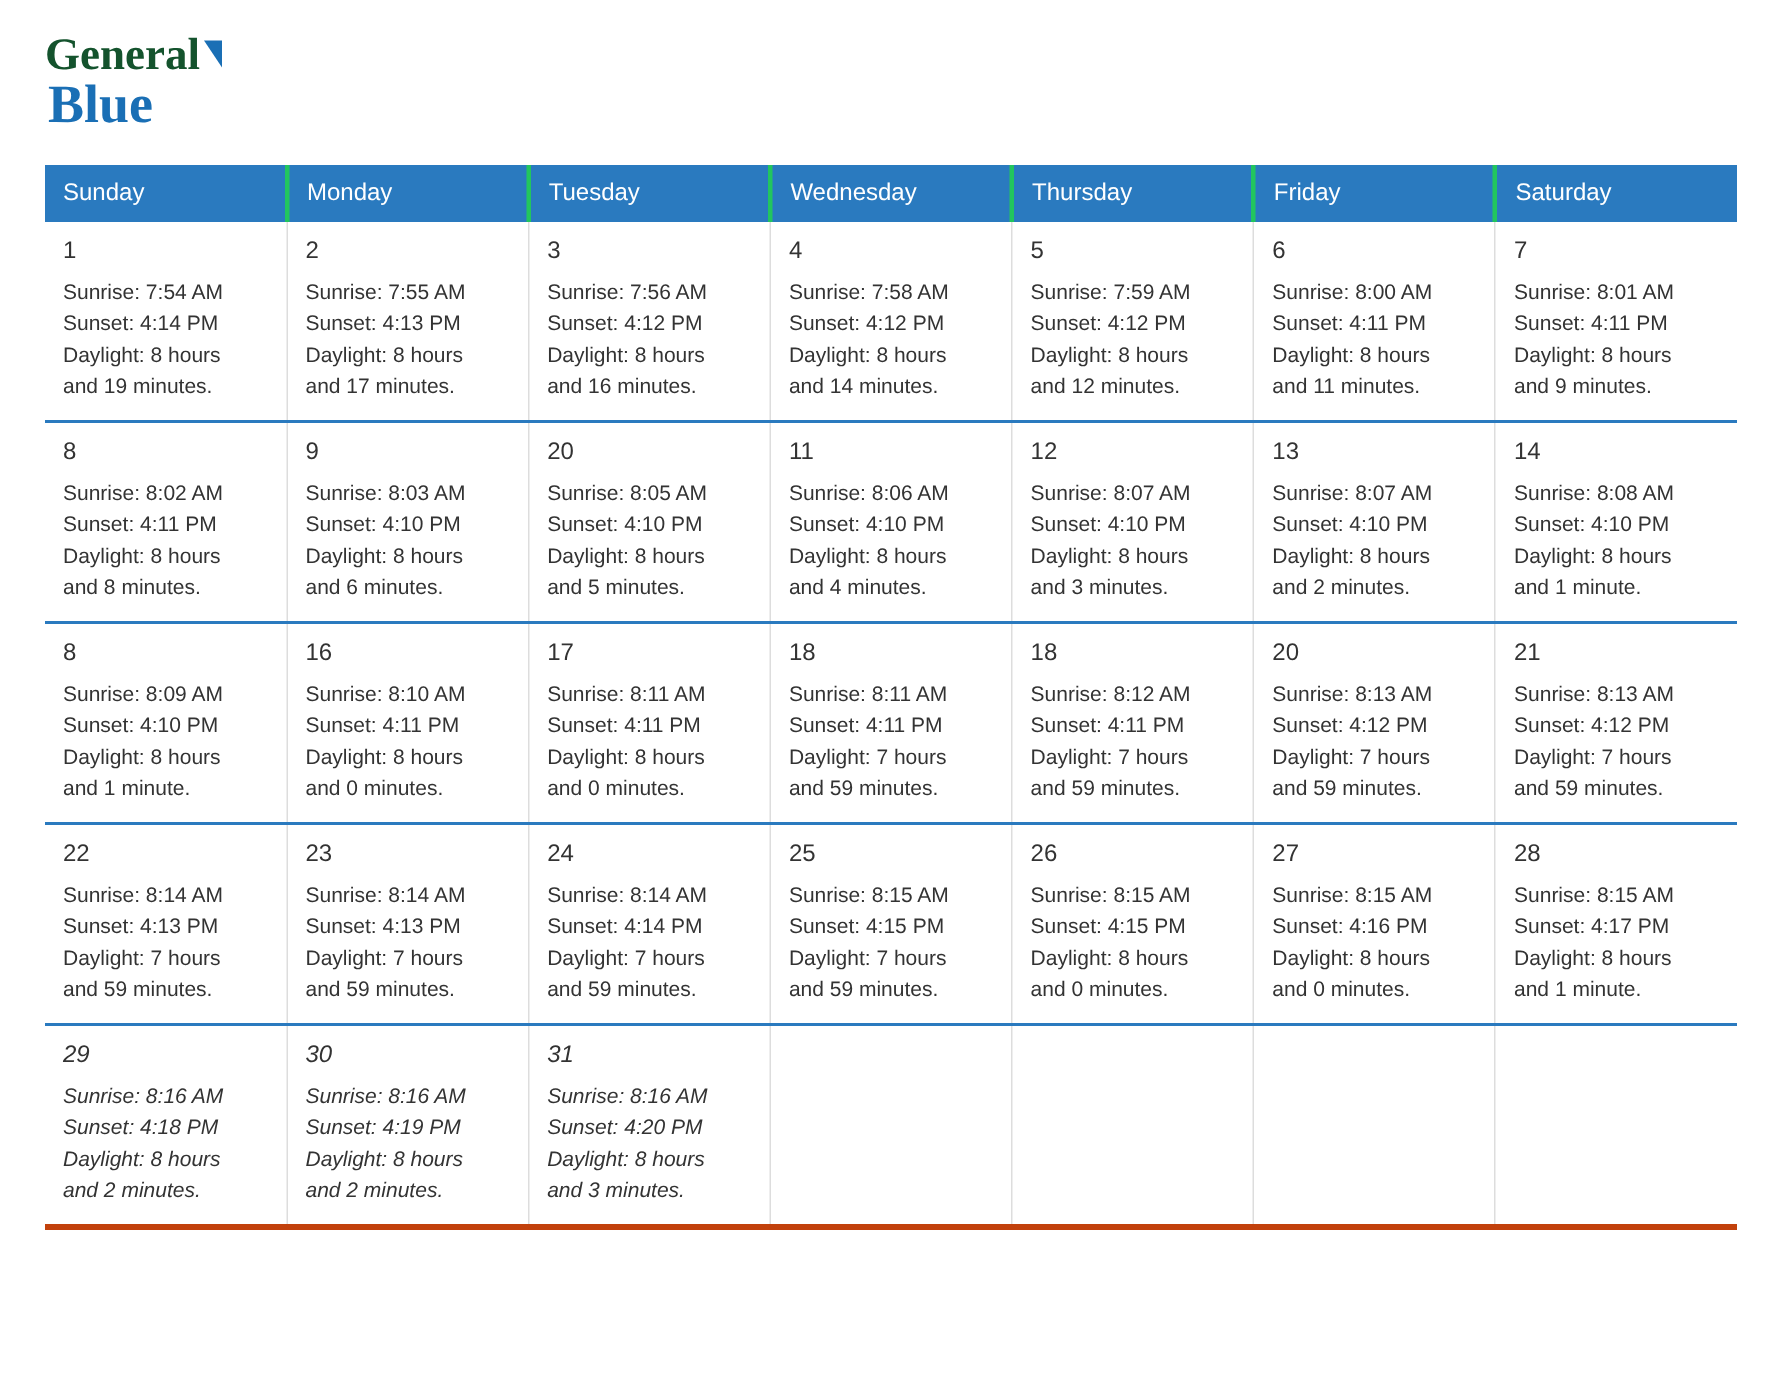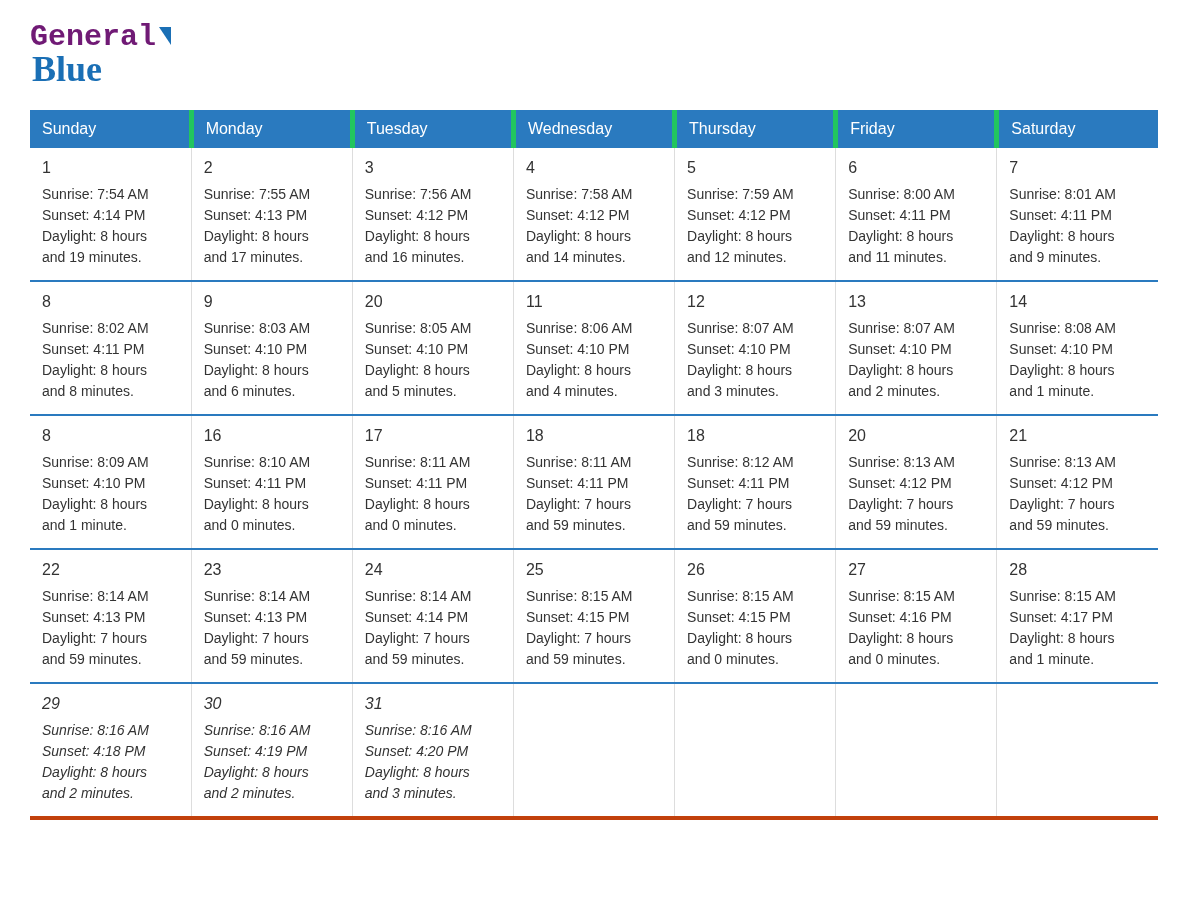--- a/index.html
+++ b/index.html
@@ -42,21 +42,21 @@
     }
     thead tr {
       background-color: #2a7abf;
     }
     thead th {
       color: #fff;
       text-align: left;
       padding: 10px 12px;
       font-size: 16px;
       font-weight: normal;
-      border-right: 5px solid #22c55e;
+      border-right: 3px solid #22c55e;
     }
     thead th:last-child {
       border-right: none;
     }
     tbody tr {
       border-bottom: 2px solid #2a7abf;
     }
     tbody td {
       vertical-align: top;
       padding: 8px 12px 12px 12px;
@@ -86,21 +86,21 @@
       border-bottom: 4px solid #c2410c;
       font-style: italic;
     }
   </style>
 </head>
 <body>
 
 <div class="header">
   <div class="logo">
     <div style="display:flex;align-items:center;">
-      <span style="font-size:30px;font-weight:bold;color:#701a75;font-family:Liberation Mono, monospace;">General</span>
+      <span style="font-size:30px;font-weight:bold;color:#14532d;font-family:Liberation Serif, serif;">General</span>
       <span style="display:inline-block;width:0;height:0;border-left:12px solid transparent;border-top:18px solid #1a6fb5;margin-left:3px;margin-bottom:2px;"></span>
     </div>
     <div style="font-size:36px;font-weight:bold;color:#1a6fb5;font-family:Liberation Serif, serif;margin-top:-6px;padding-left:2px;">Blue</div>
   </div>
   <div class="title-block">
     <div class="month-year"></div>
     <div class="location"></div>
   </div>
 </div>
 

